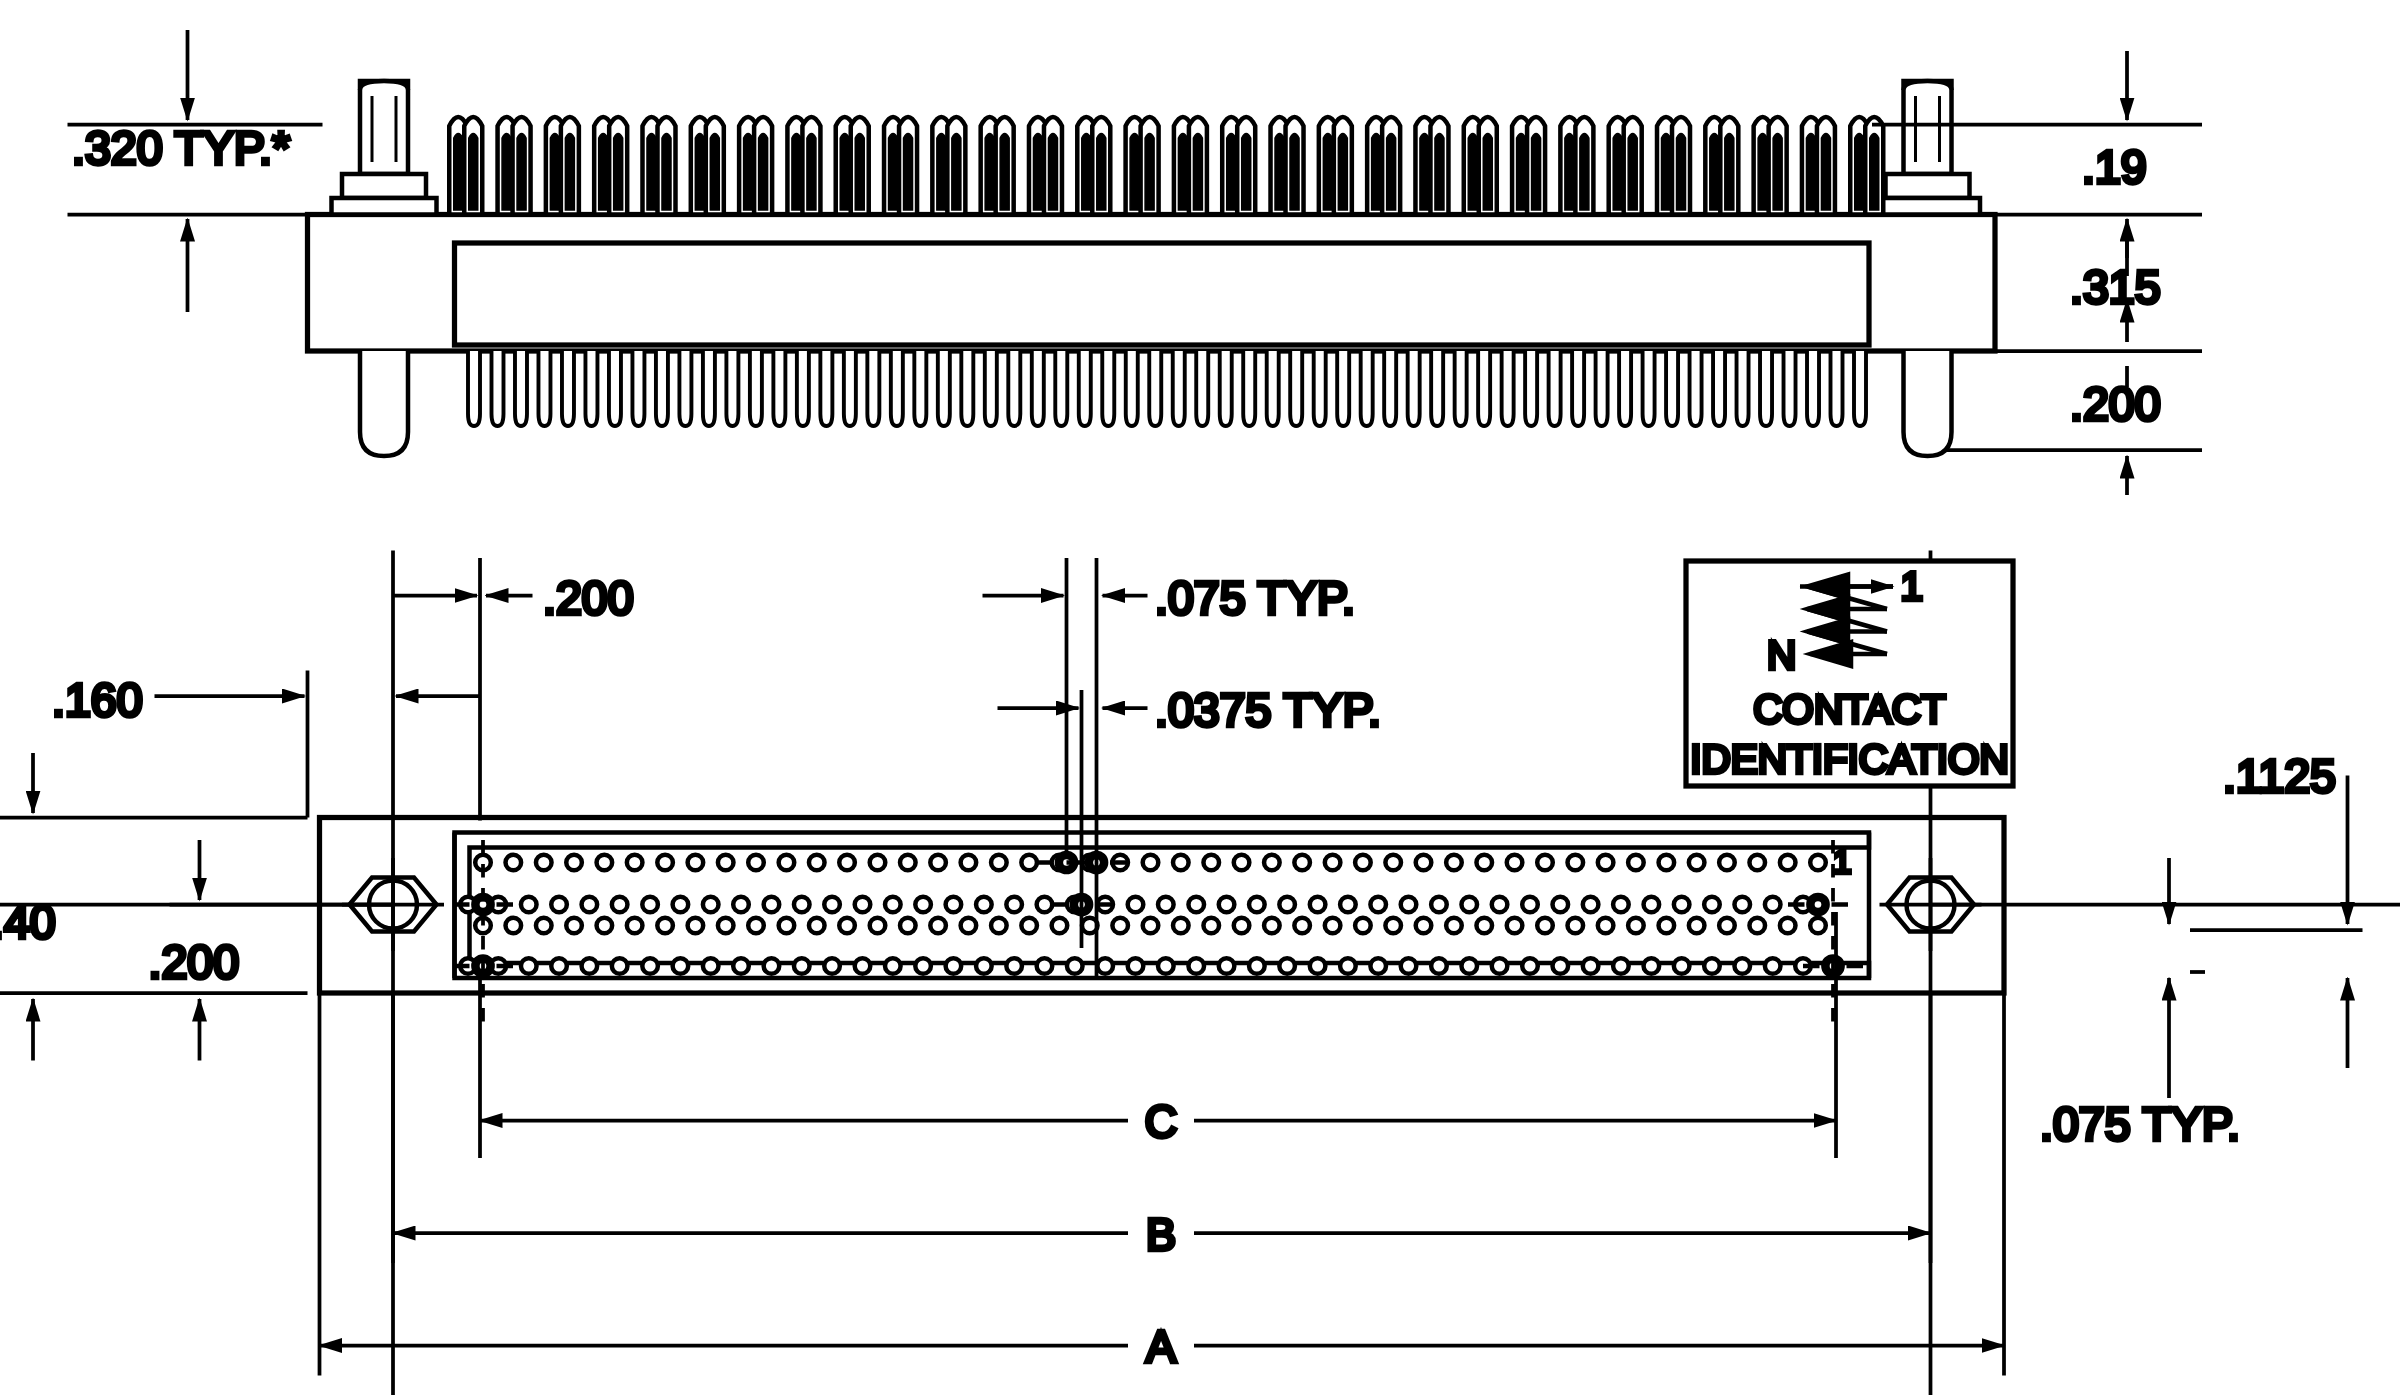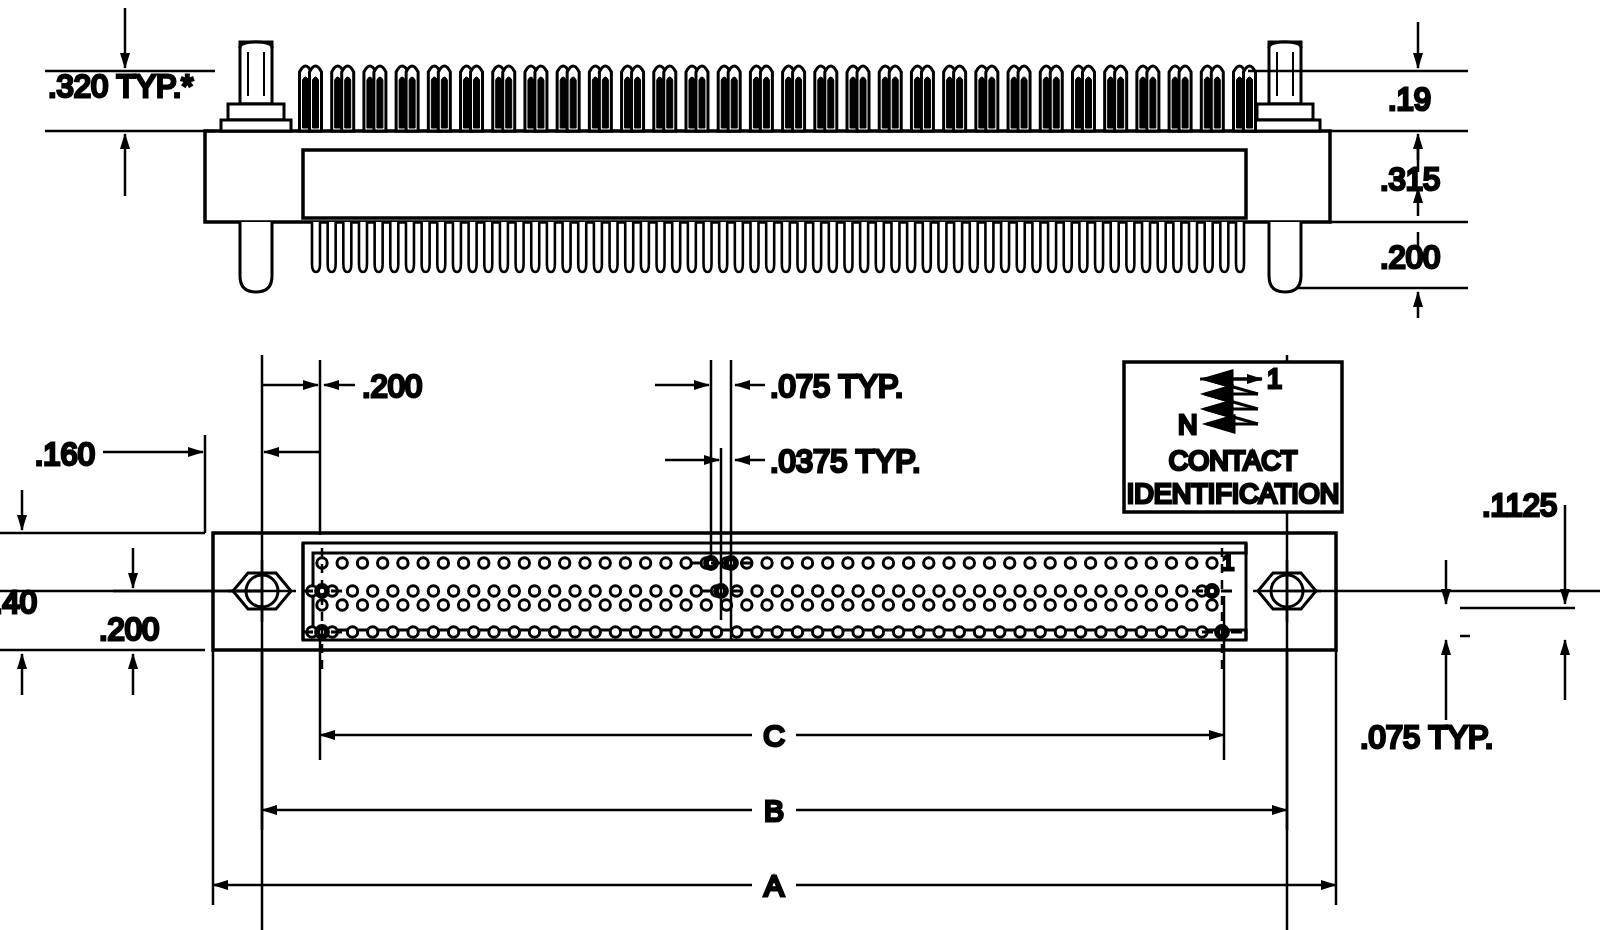--- a/index.html
+++ b/index.html
@@ -1,19 +1,19 @@
 <!DOCTYPE html>
 <html><head>
 <meta charset="utf-8">
 <title>Connector Engineering Drawing</title>
 <style>
   html,body{margin:0;padding:0;background:#ffffff;}
   body{width:1600px;height:930px;position:relative;overflow:hidden;
        font-family:"Liberation Sans", sans-serif;color:#000;}
-  #stage{position:absolute;left:0;top:0;width:1600px;height:758px;}
+  #stage{position:absolute;left:0;top:12px;width:1600px;height:758px;}
   svg{display:block;}
   .dimtext{font-family:"Liberation Sans", sans-serif;font-size:31px;fill:#000;}
   .boxtext{font-family:"Liberation Sans", sans-serif;font-size:27px;fill:#000;}
   .abctext{font-family:"Liberation Sans", sans-serif;font-size:30px;fill:#000;}
   .pintext{font-family:"Liberation Sans", sans-serif;font-size:22px;fill:#000;}
 </style>
 </head>
 <body>
 
 <div id="stage">

